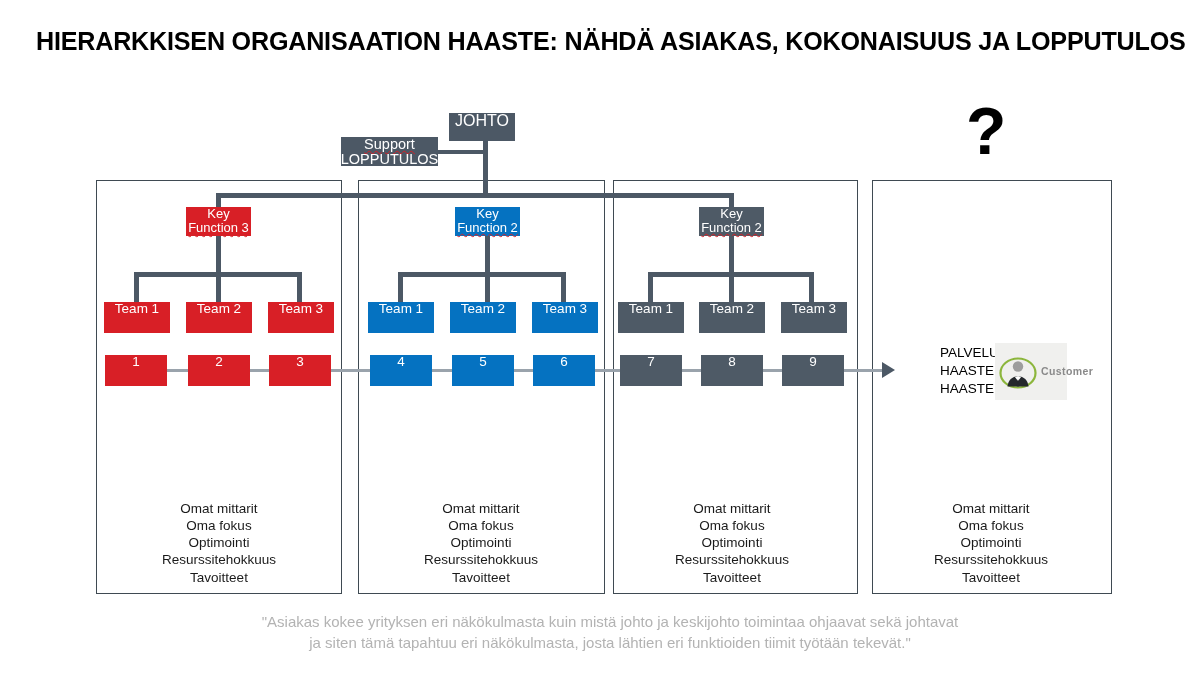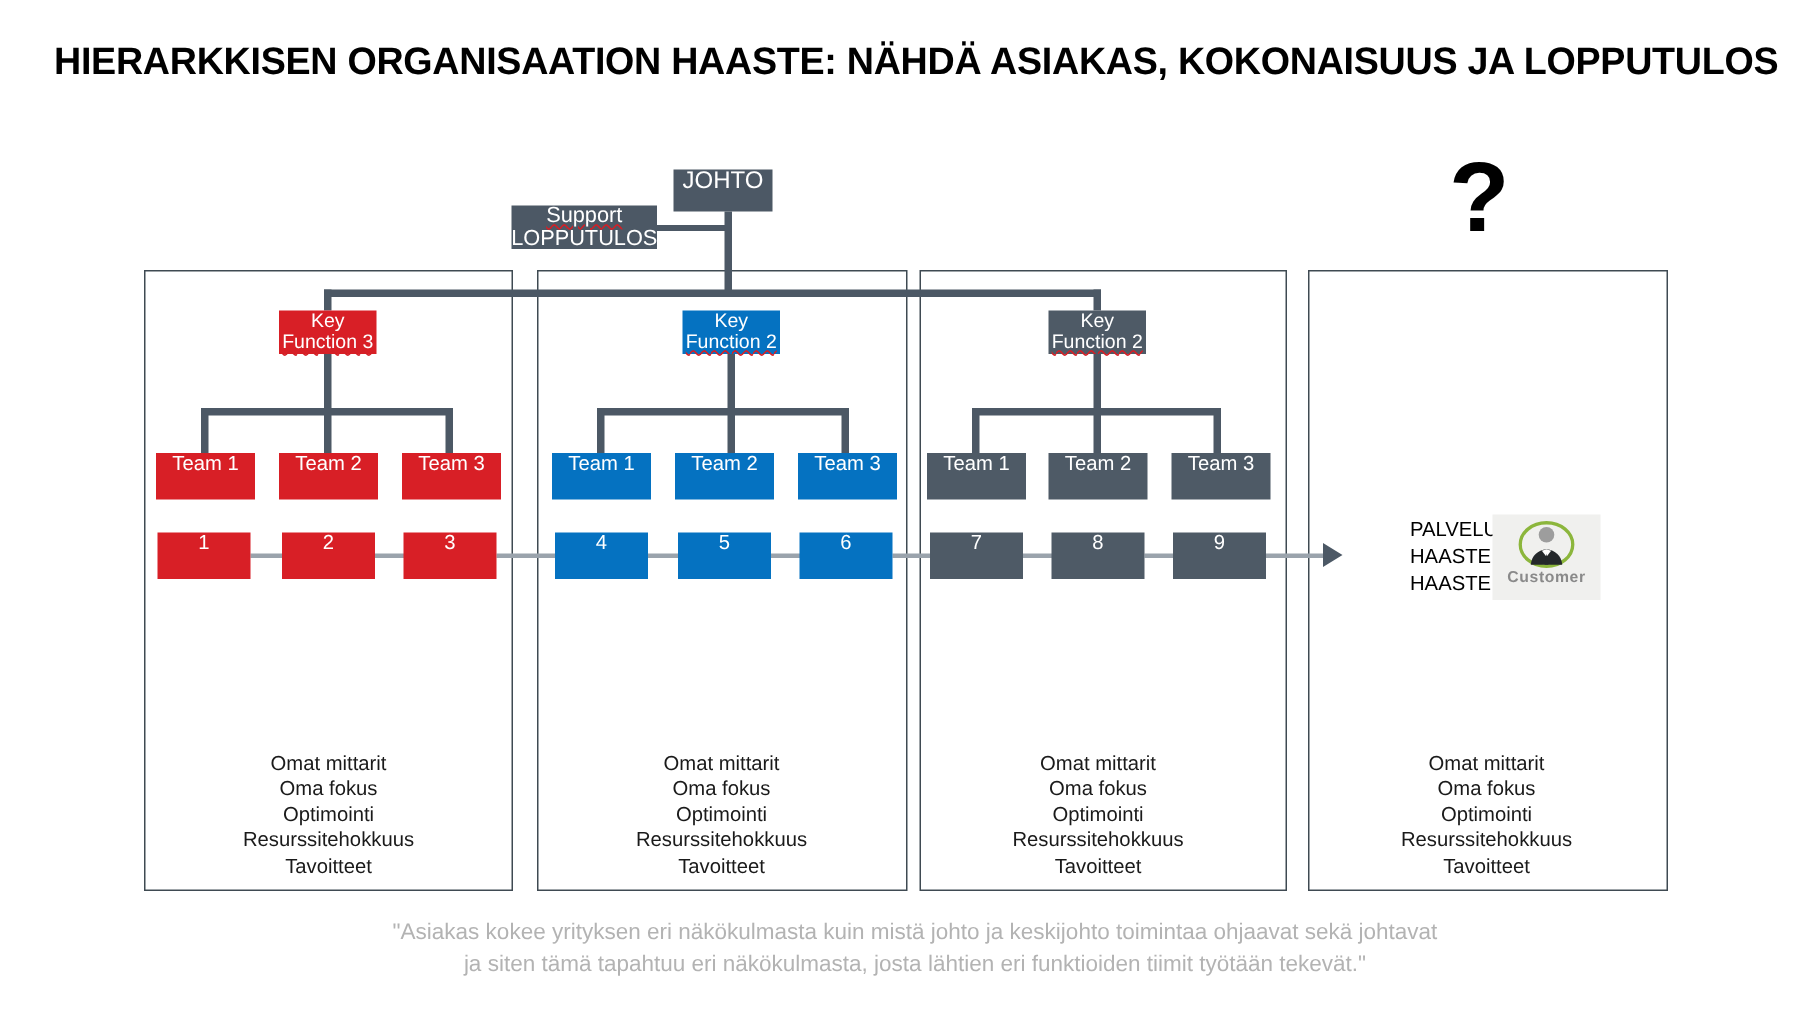--- a/index.html
+++ b/index.html
@@ -127,21 +127,21 @@
   }
 
   
   .palvelu{
     position:absolute;left:940px;top:344px;width:98px;
     text-align:left;font-size:13.5px;color:#000000;line-height:1.32;
   }
   .cust-card{
     position:absolute;left:995px;top:343px;width:72px;height:57px;
     background:#f0f0ee;
-    display:flex;flex-direction:column;align-items:center;justify-content:flex-start;
+    display:flex;flex-direction:row;align-items:center;justify-content:flex-start;
   }
   .cust-icon{position:relative;width:46px;height:36px;margin-top:2px;}
   .cust-label{
     font-size:10.5px;font-weight:bold;color:#8a8a8a;
     letter-spacing:0.4px;margin-top:-2px;
   }
 
   
   .attrs{
     position:absolute;top:500px;width:240px;

